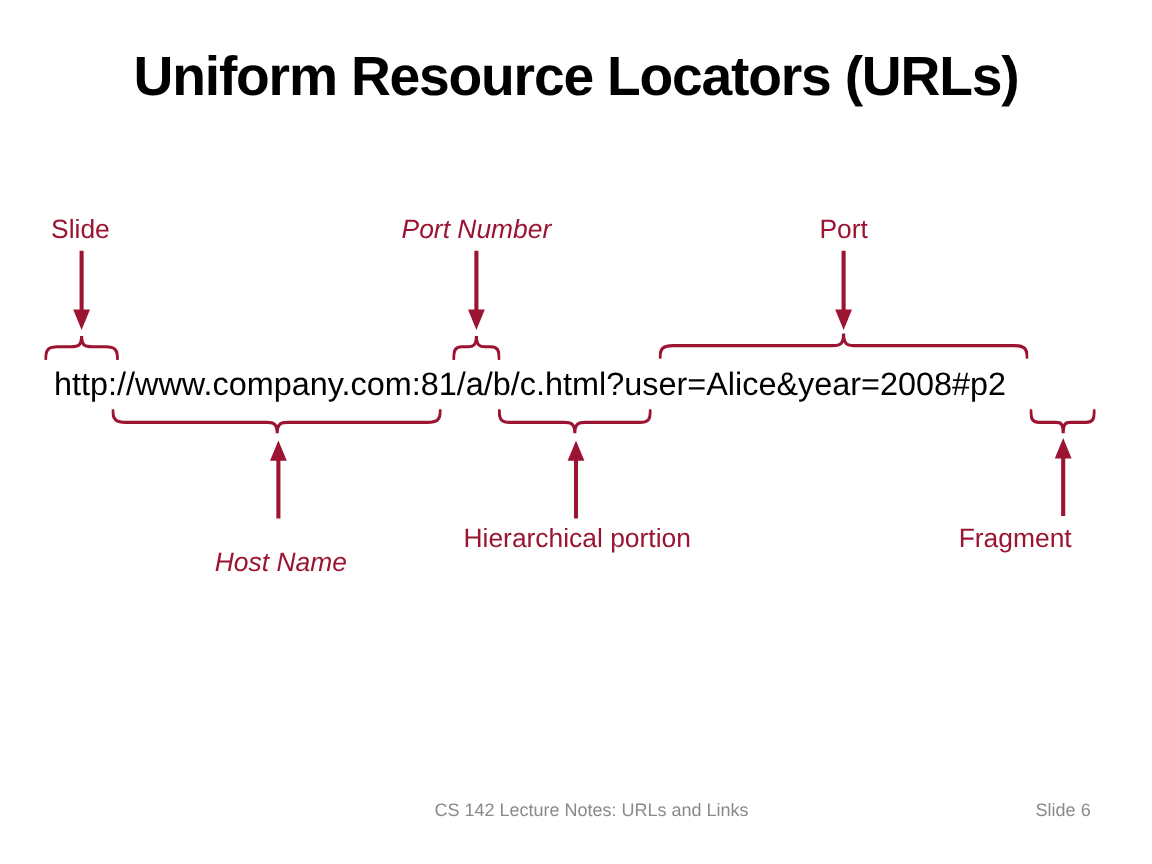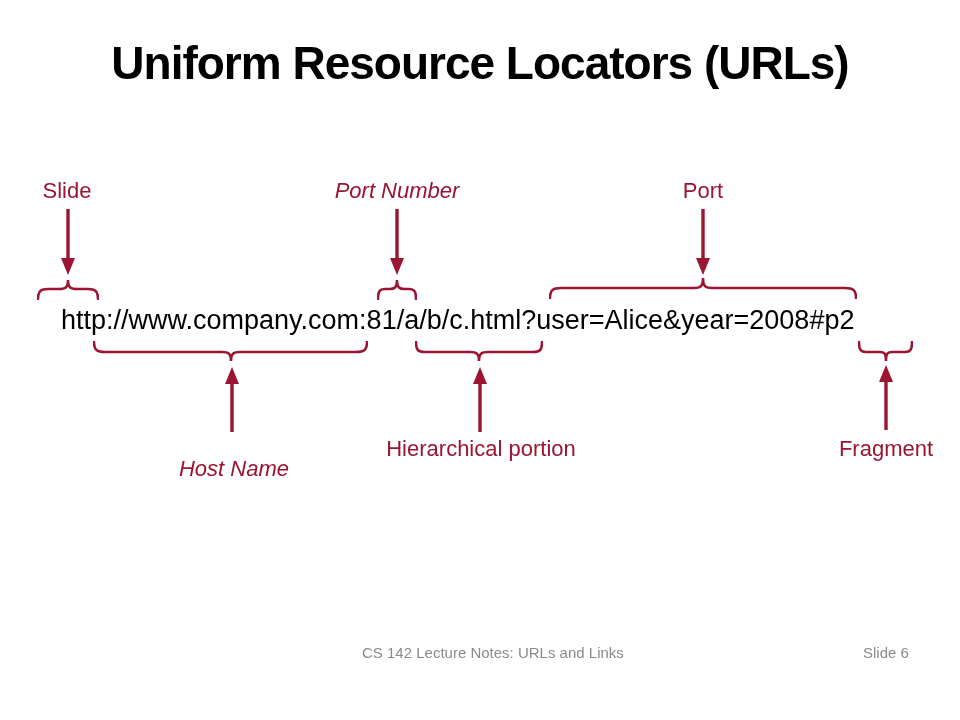--- a/index.html
+++ b/index.html
@@ -29,28 +29,27 @@
     font-size: 22px;
     color: #9B1432;
   }
   .url-line {
     position: absolute;
     left: 45px;
     top: 305px;
     white-space: nowrap;
     font-size: 27px;
     color: #000000;
-    margin-left: 16px;
   }
   .anno { position: absolute; }
   .brace { fill: none; stroke-width: 2.6; stroke-linecap: round; }
   .arrow-shaft { stroke-width: 3.4; }
   .footer-left, .footer-right {
     position: absolute;
-    top: 644px;
+    top: 667px;
     font-size: 15px;
     color: #8A8A8A;
     white-space: nowrap;
   }
   .footer-left { left: 362px; }
   .footer-right { left: 863px; }
 </style>
 </head>
 <body>
 
@@ -105,18 +104,18 @@
     <polygon points="8,0 1,17 15,17" fill="#9B1432"></polygon>
     <line class="arrow-shaft" x1="8" y1="15" x2="8" y2="65" stroke="#9B1432"></line>
   </svg>
   <svg class="anno" style="left:878px; top:365px;" width="16" height="66" viewBox="0 0 16 66">
     <polygon points="8,0 1,17 15,17" fill="#9B1432"></polygon>
     <line class="arrow-shaft" x1="8" y1="15" x2="8" y2="65" stroke="#9B1432"></line>
   </svg>
 
   <div class="red-label" style="left:234px; top:456px;font-style:italic;">Host Name</div>
   <div class="red-label" style="left:481px; top:436px;">Hierarchical portion</div>
-  <div class="red-label" style="left:846px; top:436px;margin-left:40px;">Fragment</div>
+  <div class="red-label" style="left:846px; top:436px;">Fragment</div>
 
   <div class="footer-left">CS 142 Lecture Notes: URLs and Links</div>
   <div class="footer-right">Slide 6</div>
 
 </div>
 
 </body></html>

